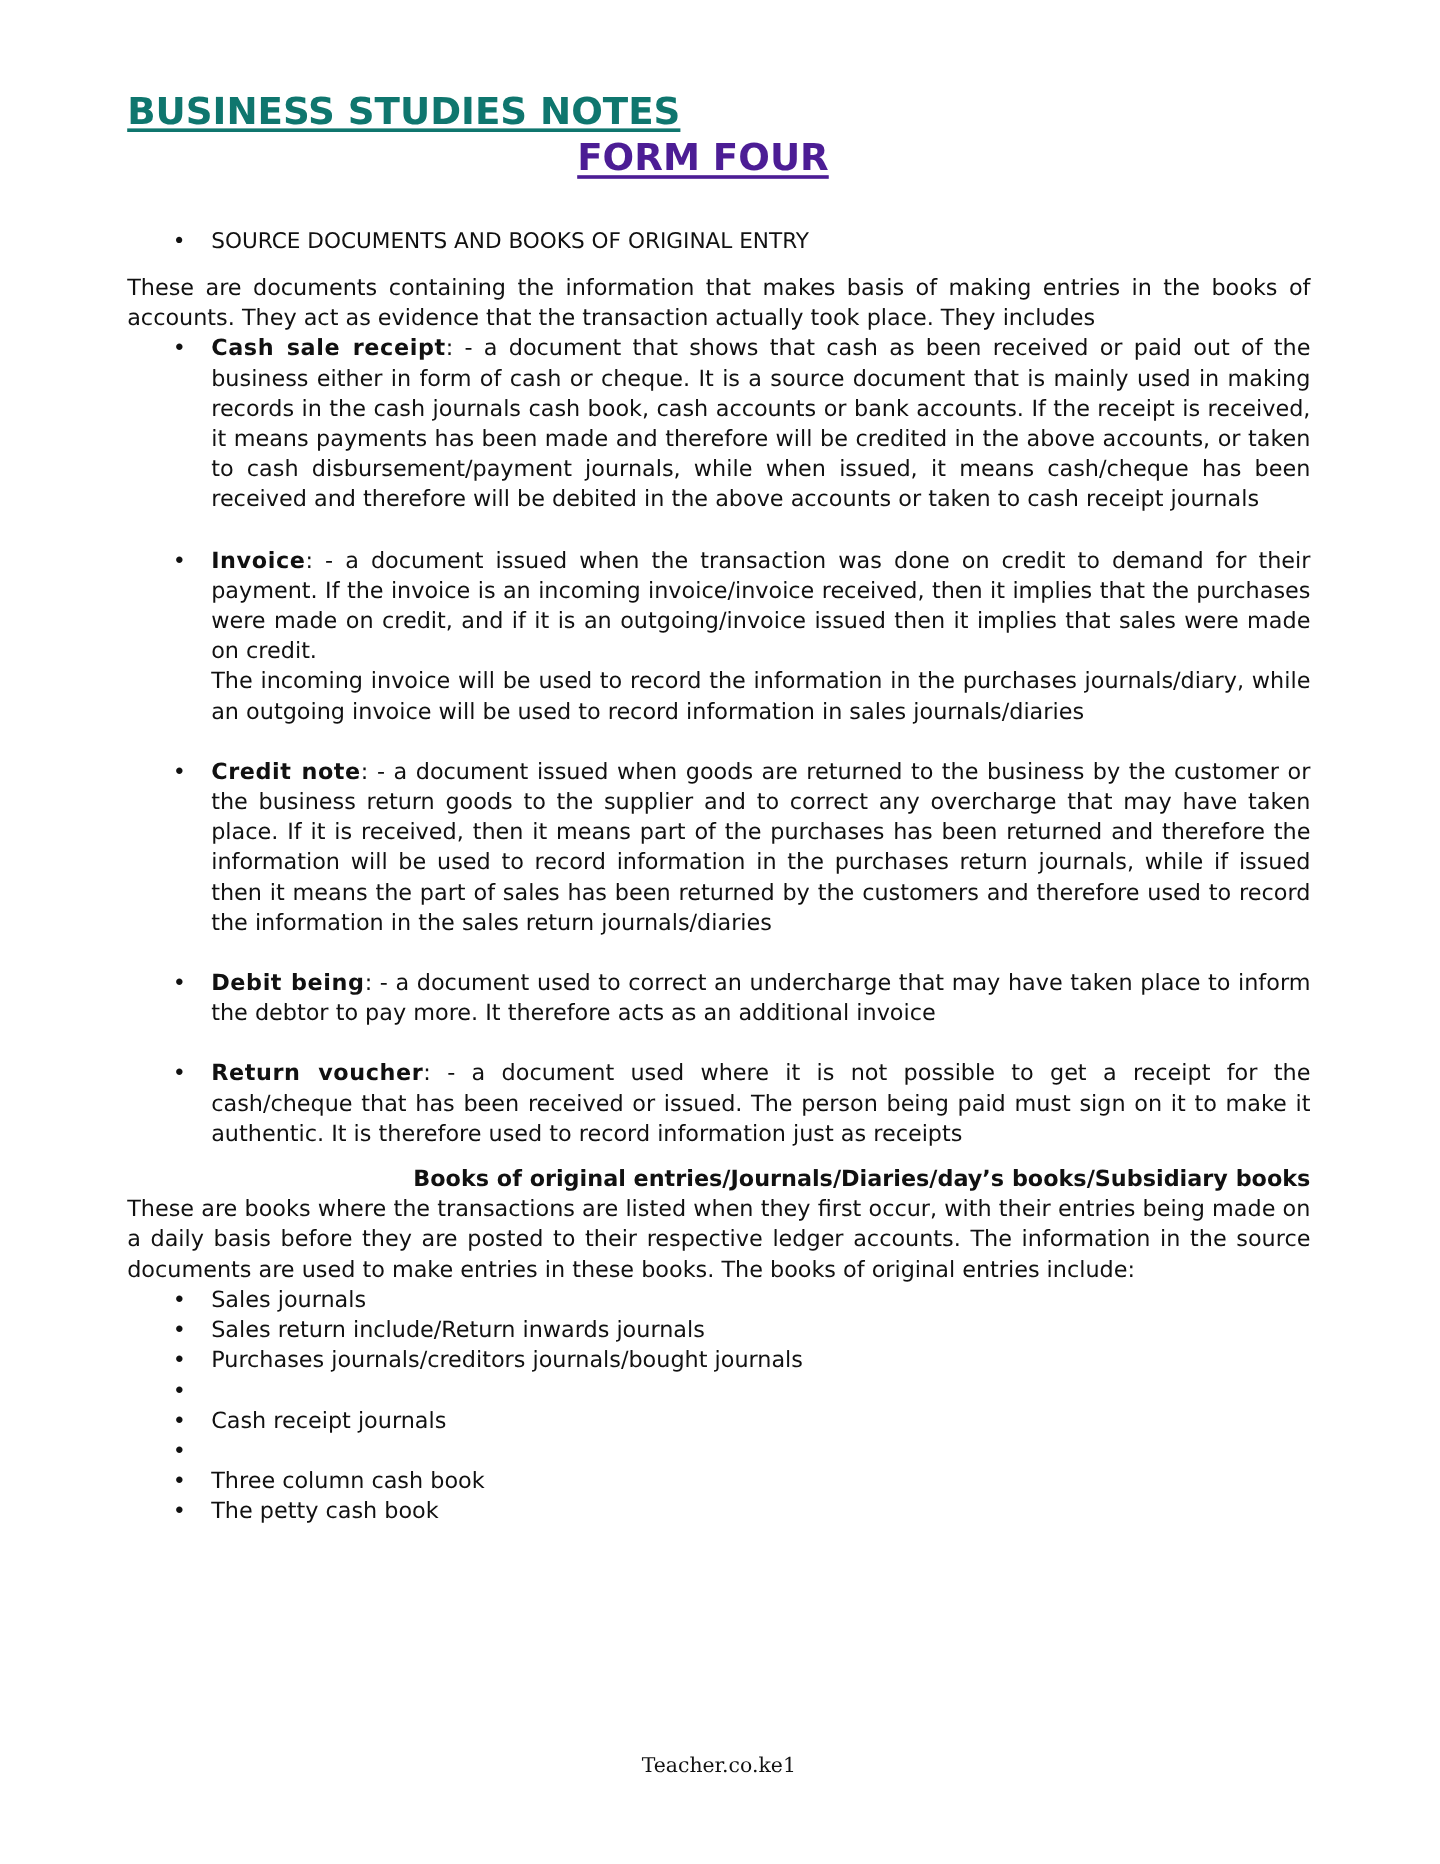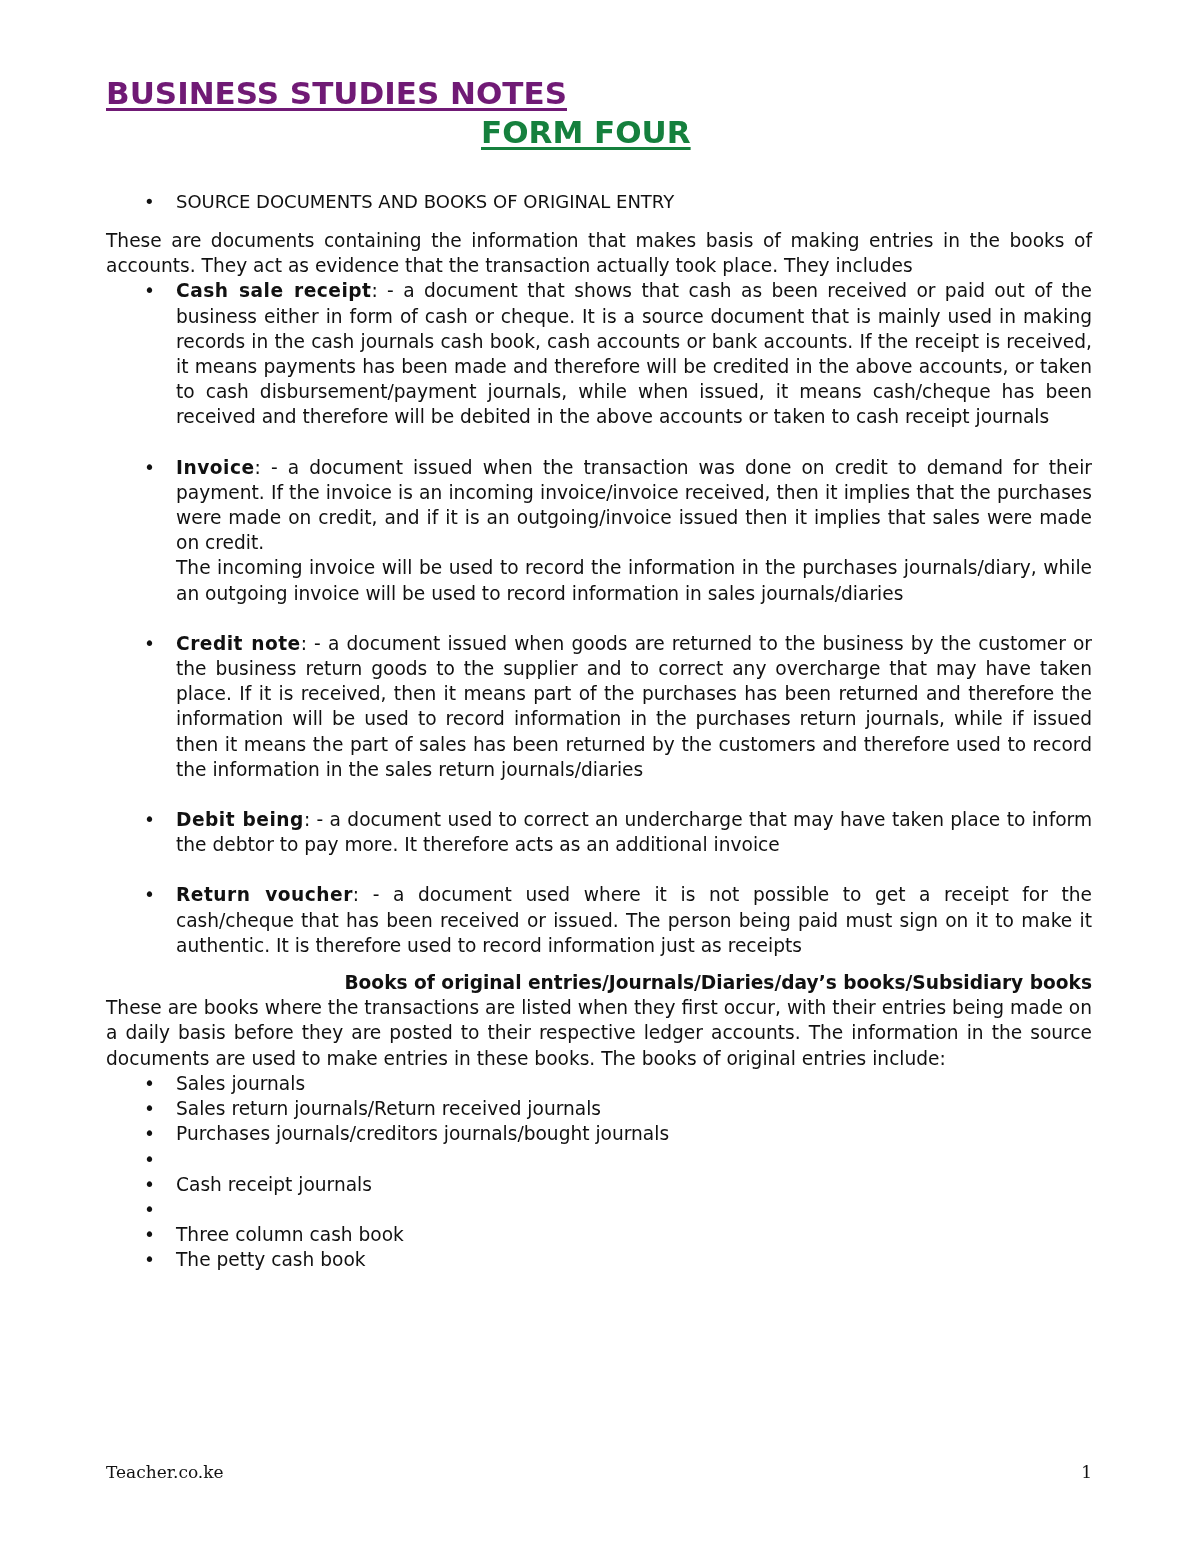--- a/index.html
+++ b/index.html
@@ -1,33 +1,33 @@
 <!DOCTYPE html>
 <html><head>
 <meta charset="utf-8">
 <style>
   html, body { margin:0; padding:0; background:#ffffff; }
   body { width:1200px; height:1553px; position:relative; overflow:hidden;
          font-family:"DejaVu Sans", sans-serif; color:#111; }
   .page { position:absolute; left:106px; top:70px; width:986px; }
-  .title1 { color:#701a75; font-weight:bold; font-size:31px; text-decoration:underline;
+  .title1 { color:#0f766e; font-weight:bold; font-size:31px; text-decoration:underline;
             text-decoration-thickness:3px; text-underline-offset:4px; margin:4px 0 0 0; line-height:38px; }
-  .title2 { color:#15803d; font-weight:bold; font-size:31px; text-decoration:underline;
+  .title2 { color:#4c1d95; font-weight:bold; font-size:31px; text-decoration:underline;
             text-decoration-thickness:3px; text-underline-offset:4px; margin:0 0 0 375px; line-height:40px; }
   .topic { margin:38px 0 14px 0; font-size:18px; line-height:24px; display:flex; }
   .bullet { width:70px; flex:none; padding-left:38px; box-sizing:border-box; }
   .para { font-size:18.6px; line-height:25.2px; text-align:justify; margin:0; }
   ul.items { list-style:none; margin:0; padding:0; }
   ul.items li { display:flex; font-size:18.6px; line-height:25.2px; margin:0 0 25px 0; }
   ul.items li .txt { text-align:justify; flex:1; }
   ul.items li b { font-weight:bold; letter-spacing:0.5px; }
   .subhead { text-align:right; font-weight:bold; font-size:18.6px; line-height:25.2px; margin:0; }
   ul.books { list-style:none; margin:0; padding:0; }
   ul.books li { display:flex; font-size:18.6px; line-height:25.2px; }
-  .footer { position:absolute; top:1462px; left:106px; width:986px; display:flex; justify-content:space-between;
+  .footer { position:absolute; top:1462px; left:106px; width:986px; display:flex; justify-content:center;
             font-family:"DejaVu Serif", serif; font-size:17px; }
 </style>
 </head>
 <body>
 
 <div class="page">
   <div class="title1">BUSINESS STUDIES NOTES</div>
   <div class="title2">FORM FOUR</div>
 
   <div class="topic">
@@ -63,21 +63,21 @@
   <p class="subhead">Books of original entries/Journals/Diaries/day’s books/Subsidiary books</p>
   <p class="para">These are books where the transactions are listed when they first occur, with their entries being made on a daily basis before they are posted to their respective ledger accounts. The information in the source documents are used to make entries in these books. The books of original entries include:</p>
 
   <ul class="books">
     <li>
         <span class="bullet">•</span>
         <span>Sales journals</span>
       </li>
     <li>
         <span class="bullet">•</span>
-        <span>Sales return journals/Return received journals</span>
+        <span>Sales return include/Return inwards journals</span>
       </li>
     <li>
         <span class="bullet">•</span>
         <span>Purchases journals/creditors journals/bought journals</span>
       </li>
     <li>
         <span class="bullet">•</span>
       </li>
     <li>
         <span class="bullet">•</span>

